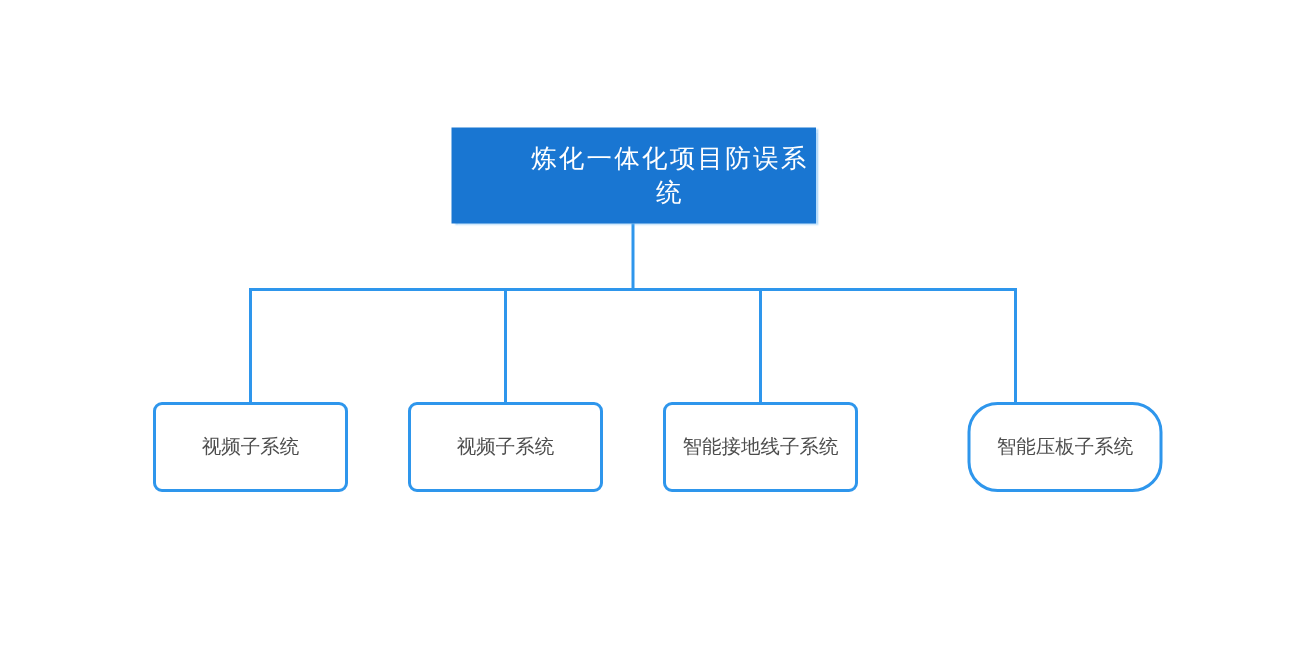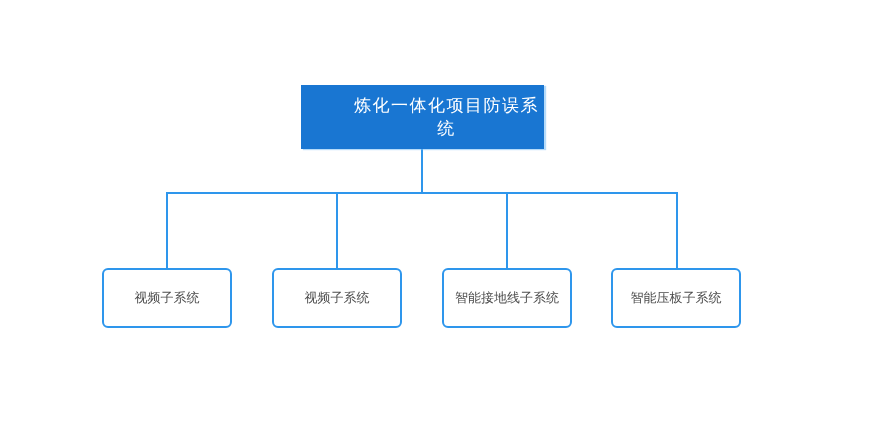--- a/index.html
+++ b/index.html
@@ -50,21 +50,21 @@
     top:268px;width:130px;height:60px;
     background:var(--child-fill);
     border:2px solid var(--child-border);
     border-radius:6px;
     color:var(--child-text);
     font-size:13px;
   }
   .node-child.c0{left:102px;}
   .node-child.c1{left:272px;}
   .node-child.c2{left:442px;font-family:Liberation Serif, serif;}
-  .node-child.c3{left:611px;}
+  .node-child.c3{left:645px;border-radius:20px;}
 </style>
 </head>
 <body>
 
 <div class="canvas">
 
   <svg class="connector-svg" viewBox="0 0 870 436" xmlns="http://www.w3.org/2000/svg">
     <path d="M422 149 V193"></path>
     <path d="M167 193 H677"></path>
     <path d="M167 192 V268"></path>

